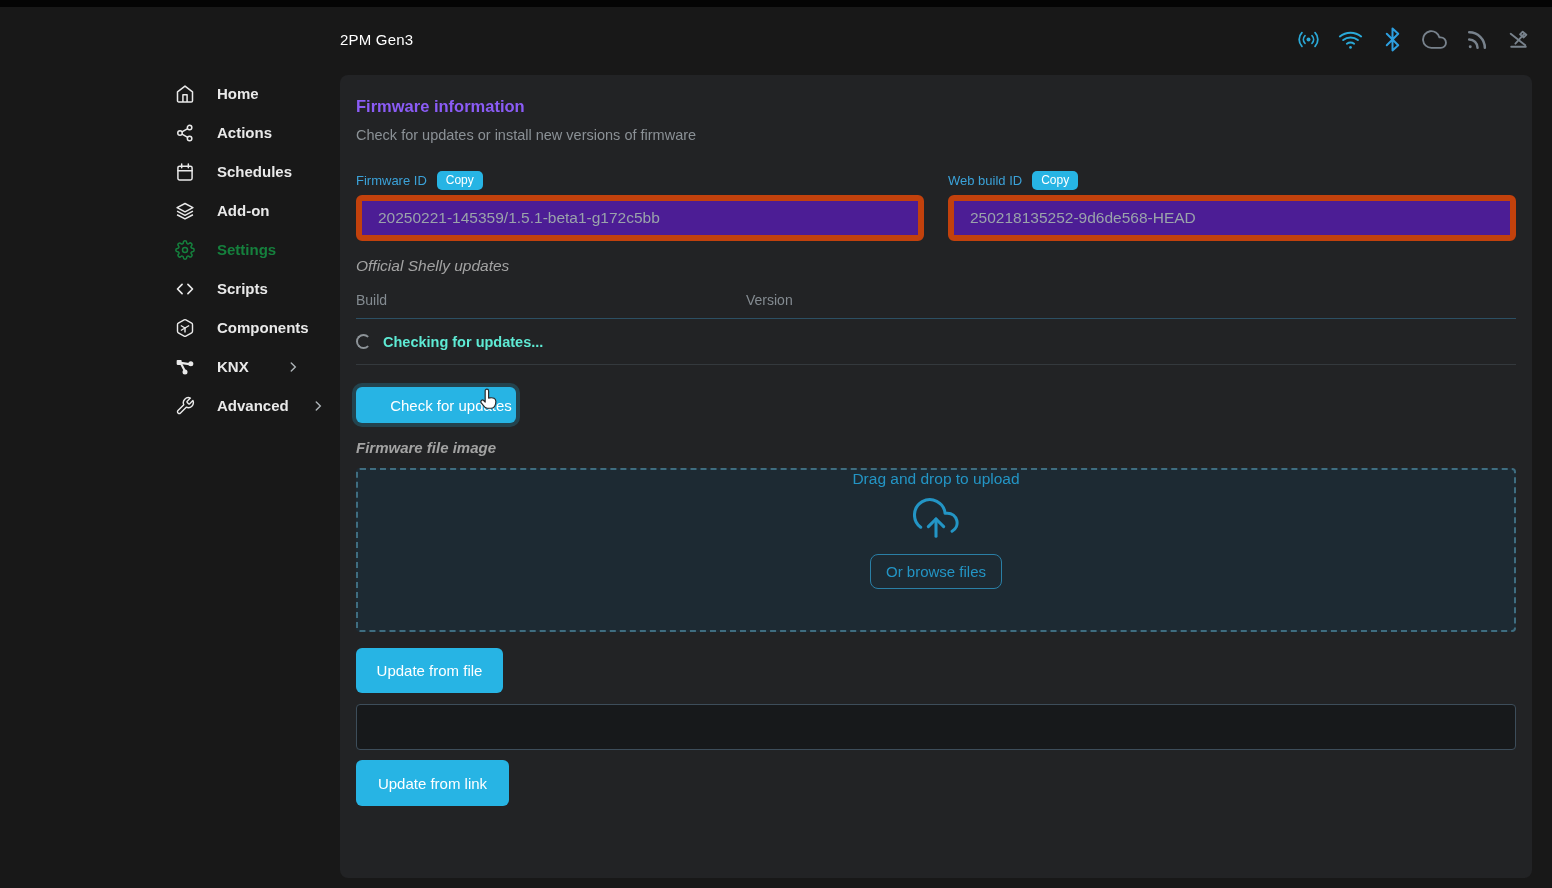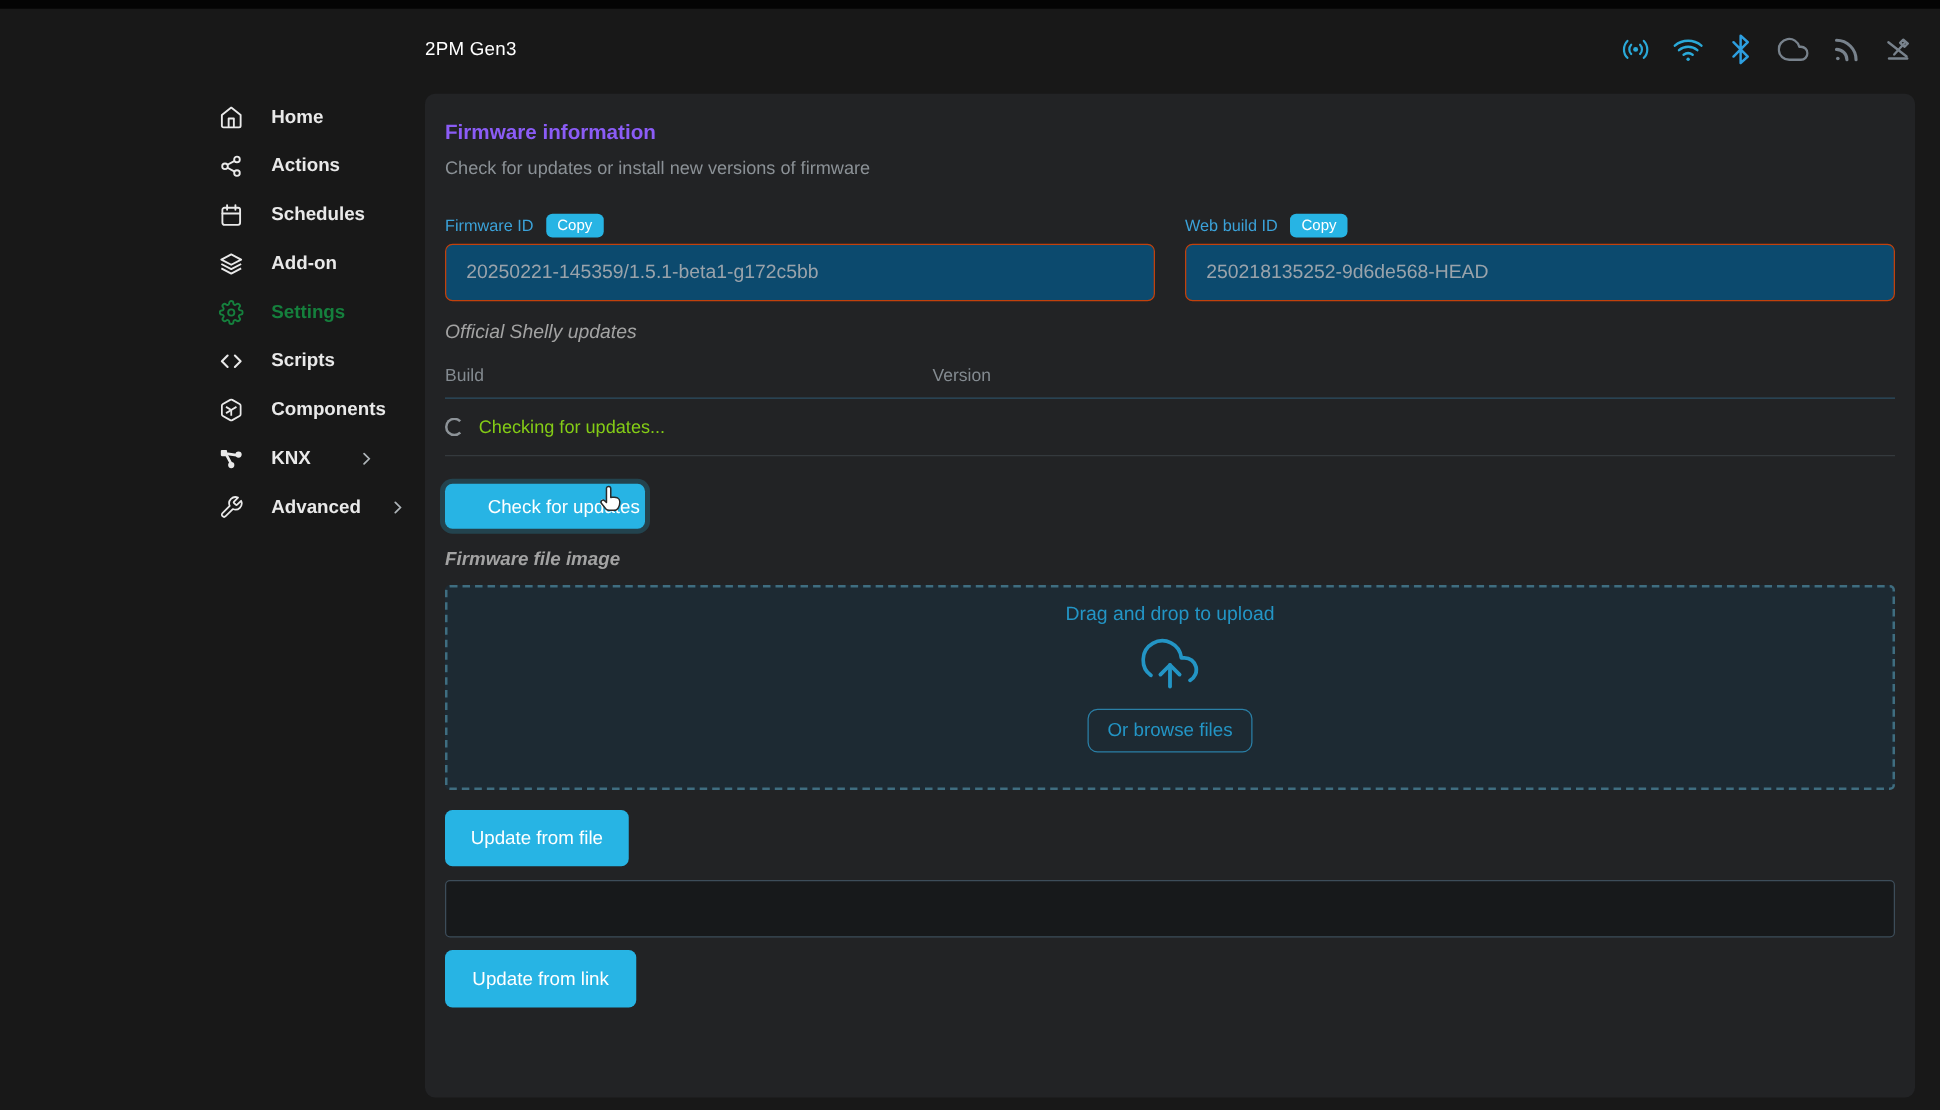--- a/index.html
+++ b/index.html
@@ -53,33 +53,33 @@
   .fields-row { display:flex; gap:24px; margin-top:26px; }
   .field-col { flex:1 1 0; }
   .label-row { display:flex; align-items:center; gap:10px; height:22px; }
   .field-label { font-size:13px; color:#3ba2d9; }
   .copy-badge {
     background:#27b4e4; color:#ffffff; font-size:12px;
     border-radius:5px; padding:3px 9px 4px; cursor:pointer; line-height:1;
   }
   .id-input {
     margin-top:4px; width:100%; height:46px;
-    background:#0c4a6e; border:1px solid #c2410c; border-radius:6px;
+    background:#4c1d95; border:6px solid #c2410c; border-radius:6px;
     color:#9aa3ab; font-size:15.5px; padding:4px 16px;
     font-family:"Liberation Sans","DejaVu Sans",sans-serif;
   }
 
   h2.sub-sec { margin-top:16px; font-size:15.5px; font-weight:400; color:#a3a3a3;font-style:italic; }
   h2.sub-sec-bold { font-weight:700; font-size:15px; }
 
   .table-head { display:flex; margin-top:17px; font-size:14px; color:#848b91; }
   .col-build { width:390px; }
   .divider-teal { margin-top:10px; height:1px; background:#2c4f63; }
   .status-row { display:flex; align-items:center; gap:12px; height:45px; }
-  .status-text { font-size:14.5px; color:#84cc16; }
+  .status-text { font-size:14.5px; color:#5eead4;font-weight:bold; }
   .spinner {
     width:15px; height:15px; border-radius:50%;
     border:2px solid #8d9398; border-right-color:transparent;
     animation:spin 1s linear infinite;
   }
   @keyframes spin { to { transform:rotate(360deg); } }
   .divider-gray { height:1px; background:#34393d; }
 
   .btn {
     display:inline-block; background:#27b4e4; color:#ffffff;
@@ -93,21 +93,21 @@
     padding-left:30px;
   }
   .btn-file { margin-top:16px; width:147px; height:45px; }
   .btn-link { margin-top:10px; width:153px; height:46px; }
 
   .file-title { margin-top:31px; }
   .dropzone {
     margin-top:12px; width:100%; height:164px;
     background:#1d2a33; border:2px dashed #3f6d80; border-radius:4px;
     display:flex; flex-direction:column; align-items:center;
-    padding-top:13px; cursor:pointer;
+    padding-top:0; cursor:pointer;
   }
   .drop-text { font-size:15.5px; color:#2395c5; }
   .cloud-up { margin-top:8px; width:46px; height:46px; color:#2395c5; }
   .btn-browse {
     margin-top:12px; background:transparent; color:#2395c5;
     border:1px solid #2a7fa6; border-radius:8px;
     font-size:15px; padding:8px 15px; cursor:pointer;
     font-family:"Liberation Sans","DejaVu Sans",sans-serif;
   }
 

